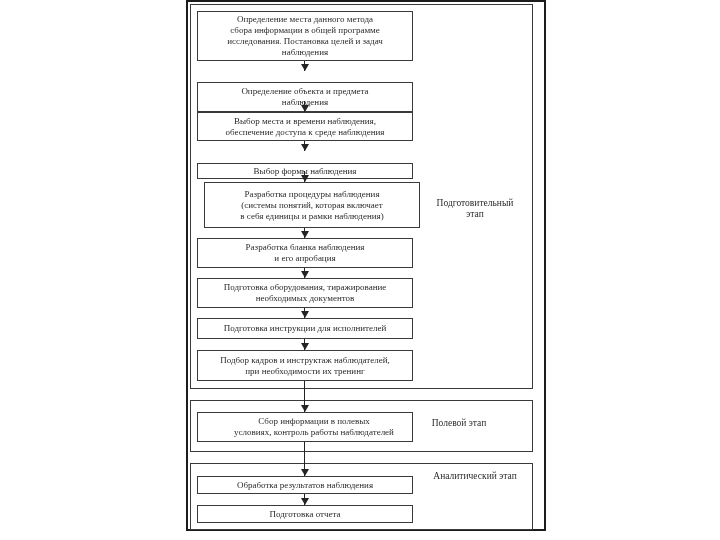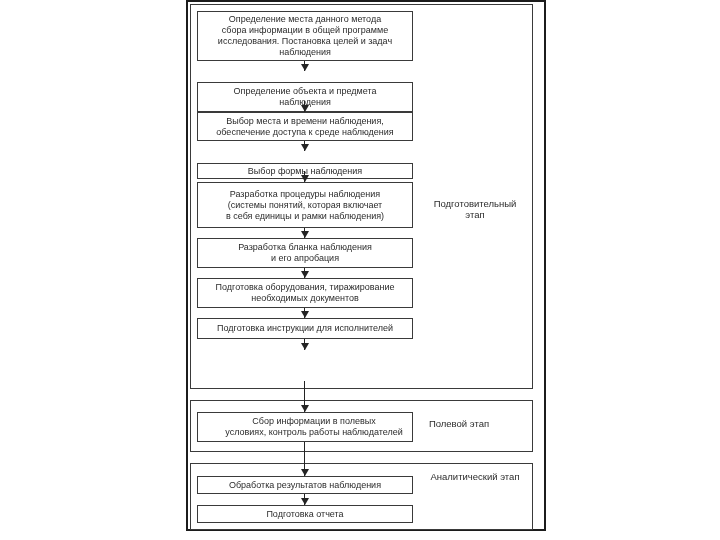--- a/index.html
+++ b/index.html
@@ -1,17 +1,17 @@
 <!DOCTYPE html>
 <html><head>
 <meta charset="utf-8">
 <style>
   html,body{margin:0;padding:0;background:#fff;}
   .page{position:relative;width:720px;height:540px;background:#ffffff;overflow:hidden;
-        font-family:Liberation Sans, sans-serif;color:#2b2b2b;}
+        font-family:Liberation Serif, serif;color:#2b2b2b;}
   .scan-frame{position:absolute;left:186px;top:0;width:360px;height:531px;
         border:2px solid #1c1c1c;box-sizing:border-box;background:#fff;}
   .stage-rect{position:absolute;left:190px;width:343px;border:1px solid #3a3a3a;
         box-sizing:border-box;background:#fff;}
   .stage-1{top:4px;height:385px;}
   .stage-2{top:400px;height:52px;}
   .stage-3{top:463px;height:67px;}
   .step{position:absolute;left:197px;width:216px;border:1px solid #3a3a3a;background:#fff;
         box-sizing:border-box;display:flex;align-items:center;justify-content:center;
         text-align:center;font-size:9px;line-height:11px;padding:1px 4px;
@@ -20,21 +20,21 @@
         white-space:pre-line;color:#2b2b2b;}
   .label-1{left:418px;top:198px;width:114px;}
   .label-2{left:404px;top:418px;width:110px;}
   .label-3{left:416px;top:471px;width:118px;}
   .arrow{position:absolute;left:304px;width:1px;background:#232323;}
   .arrow::after{content:'';position:absolute;bottom:0;left:-3.5px;width:0;height:0;
         border-left:4px solid transparent;border-right:4px solid transparent;
         border-top:7px solid #232323;}
   
   .b1{top:11px;height:50px;}  .b2{top:71px;height:30px;margin-top:11px;}  .b3{top:112px;height:29px;}
-  .b4{top:163px;height:16px;} .b5{top:182px;height:46px;} .b6{top:238px;height:30px;}
+  .b4{top:163px;height:16px;} .b5{top:182px;height:46px;margin-left:7px;} .b6{top:238px;height:30px;}
   .b7{top:278px;height:30px;} .b8{top:318px;height:21px;} .b9{top:350px;height:31px;}
   .b10{top:412px;height:30px;padding-left:22px;} .b11{top:476px;height:18px;} .b12{top:505px;height:18px;}
   .a1{top:61px;height:10px;}  .a2{top:101px;height:11px;} .a3{top:141px;height:10px;}
   .a4{top:171px;height:11px;} .a5{top:228px;height:10px;} .a6{top:268px;height:10px;}
   .a7{top:308px;height:10px;} .a8{top:339px;height:11px;} .a9{top:381px;height:31px;}
   .a10{top:442px;height:34px;} .a11{top:494px;height:11px;}
 </style>
 </head>
 <body>
 
@@ -55,20 +55,22 @@
 обеспечение доступа к среде наблюдения</div>
   <div class="step b4">Выбор формы наблюдения</div>
   <div class="step b5">Разработка процедуры наблюдения
 (системы понятий, которая включает
 в себя единицы и рамки наблюдения)</div>
   <div class="step b6">Разработка бланка наблюдения
 и его апробация</div>
   <div class="step b7">Подготовка оборудования, тиражирование
 необходимых документов</div>
   <div class="step b8">Подготовка инструкции для исполнителей</div>
+  <div class="step b9">Подбор кадров и инструктаж наблюдателей,
+при необходимости их тренинг</div>
 
   <div class="step b10">Сбор информации в полевых
 условиях, контроль работы наблюдателей</div>
 
   <div class="step b11">Обработка результатов наблюдения</div>
   <div class="step b12">Подготовка отчета</div>
 
   <div class="stage-label label-1">Подготовительный
 этап</div>
   <div class="stage-label label-2">Полевой этап</div>

